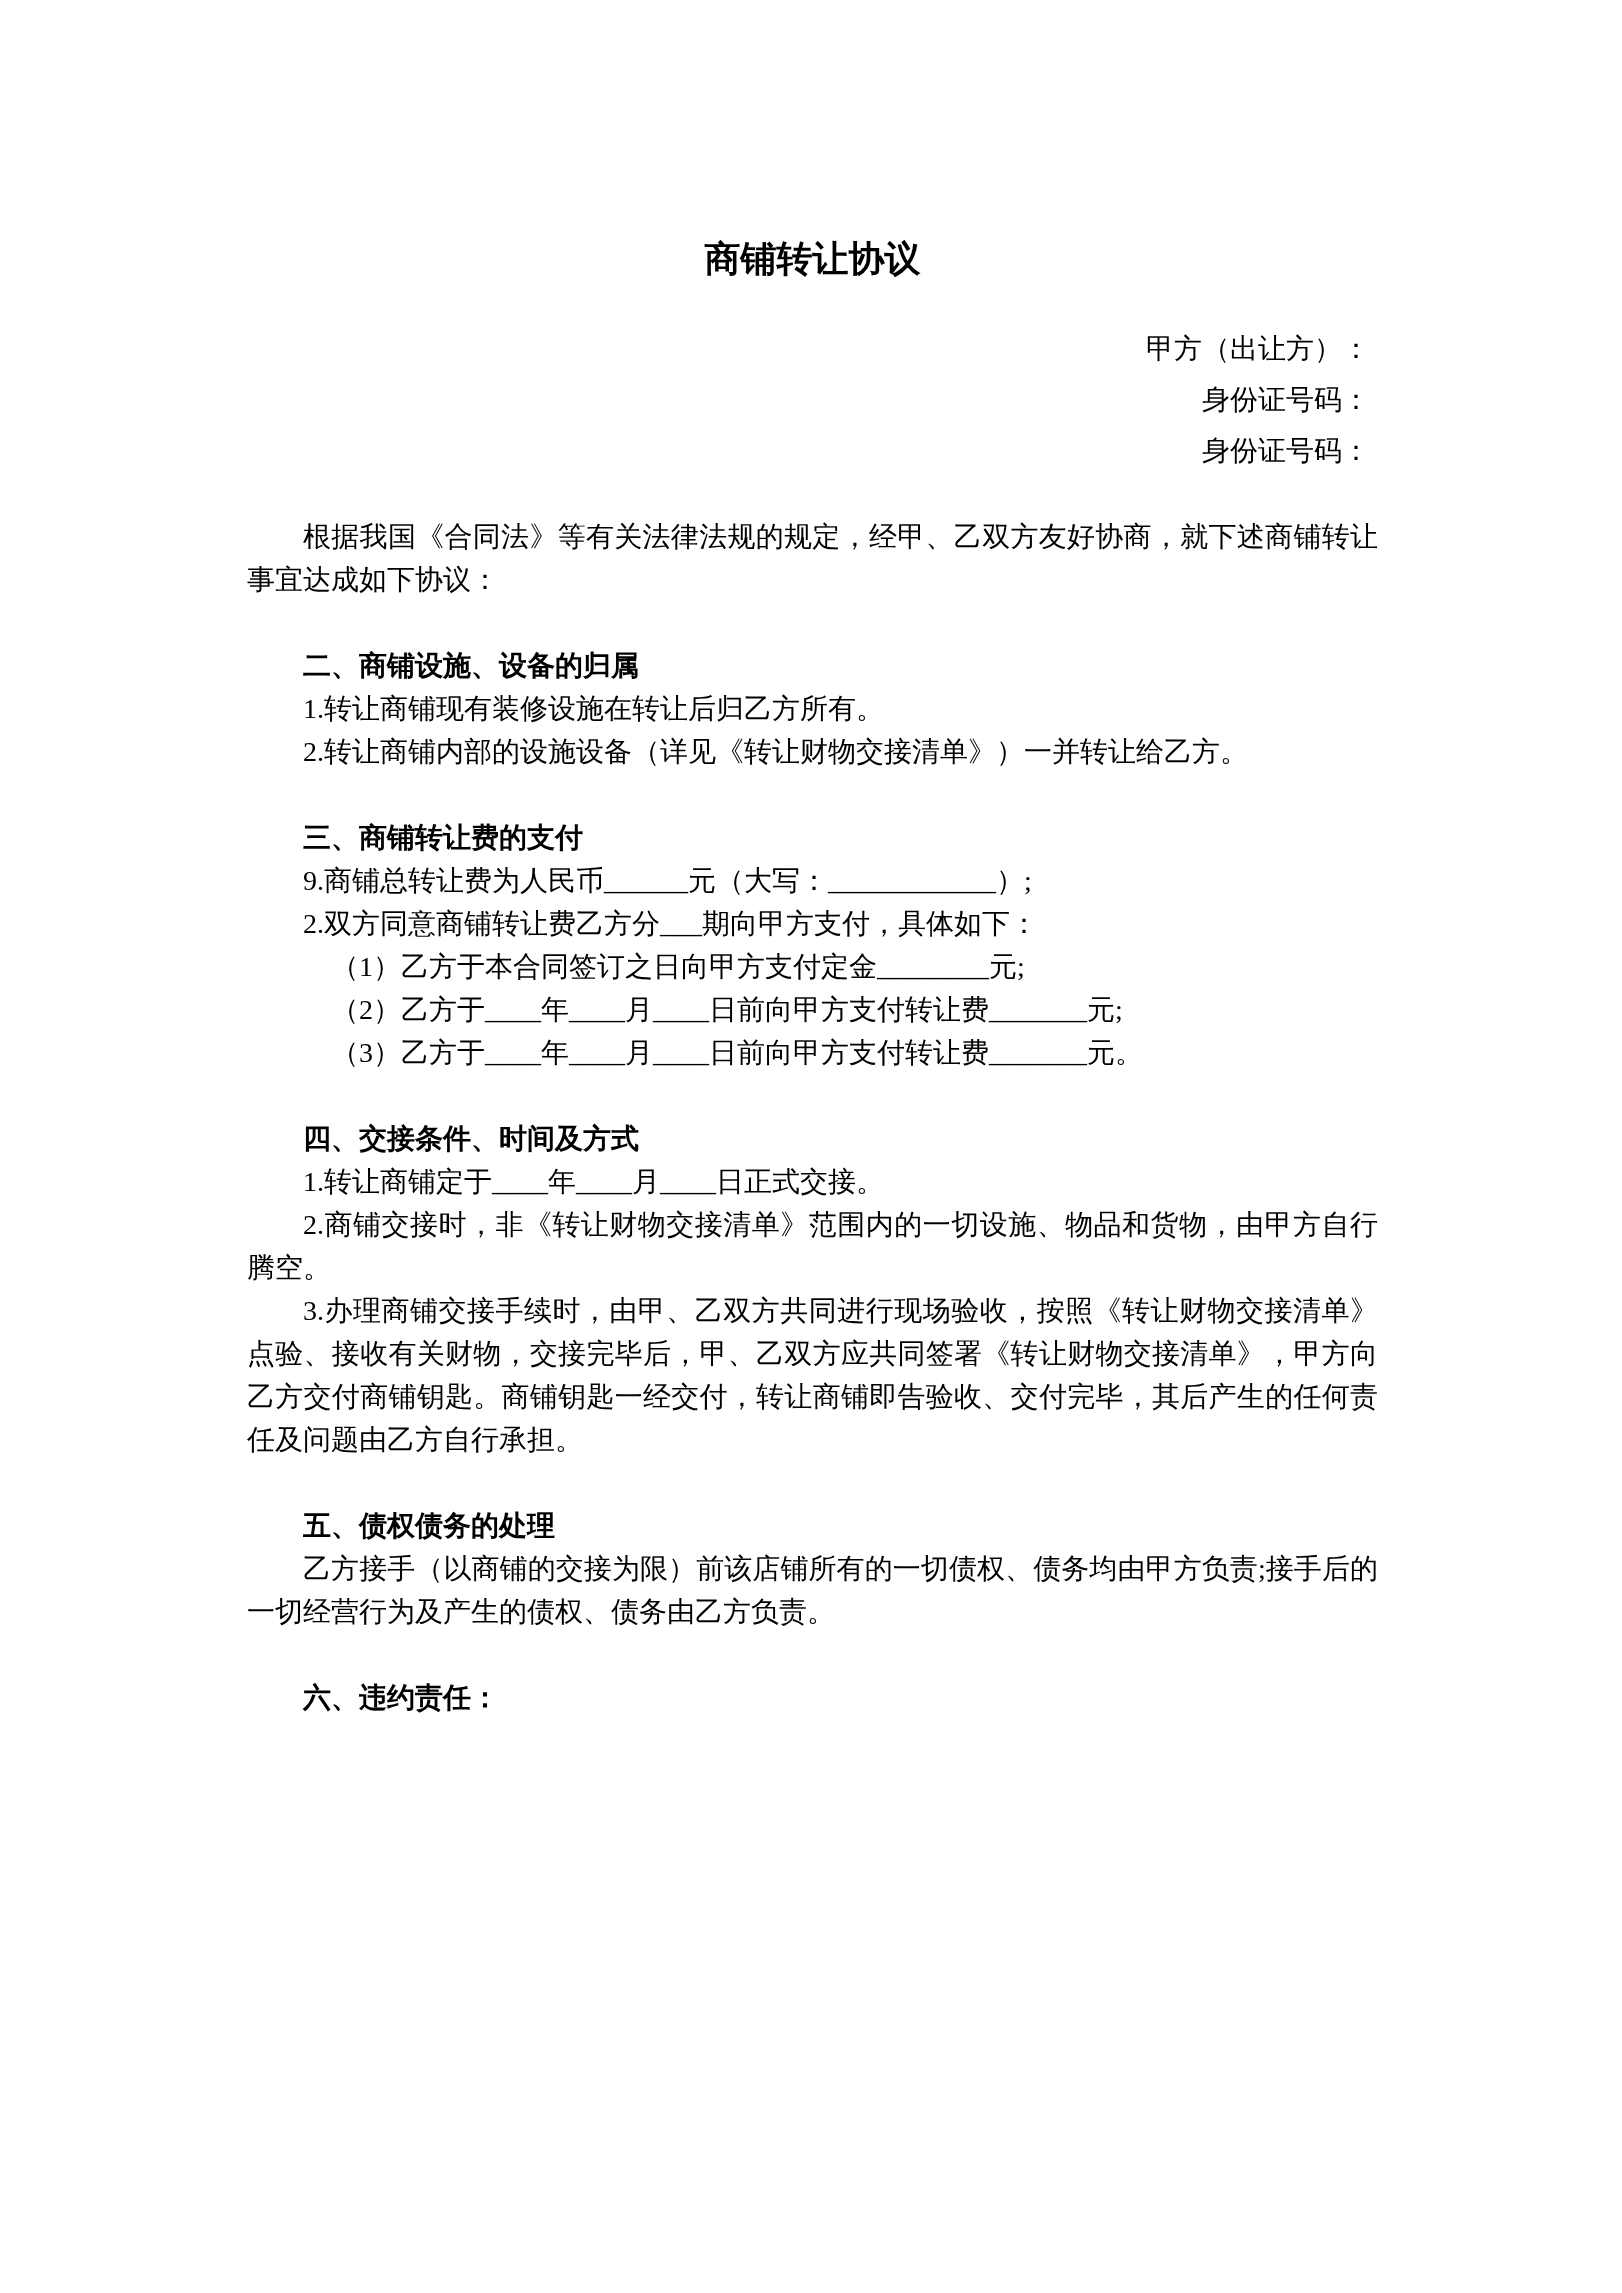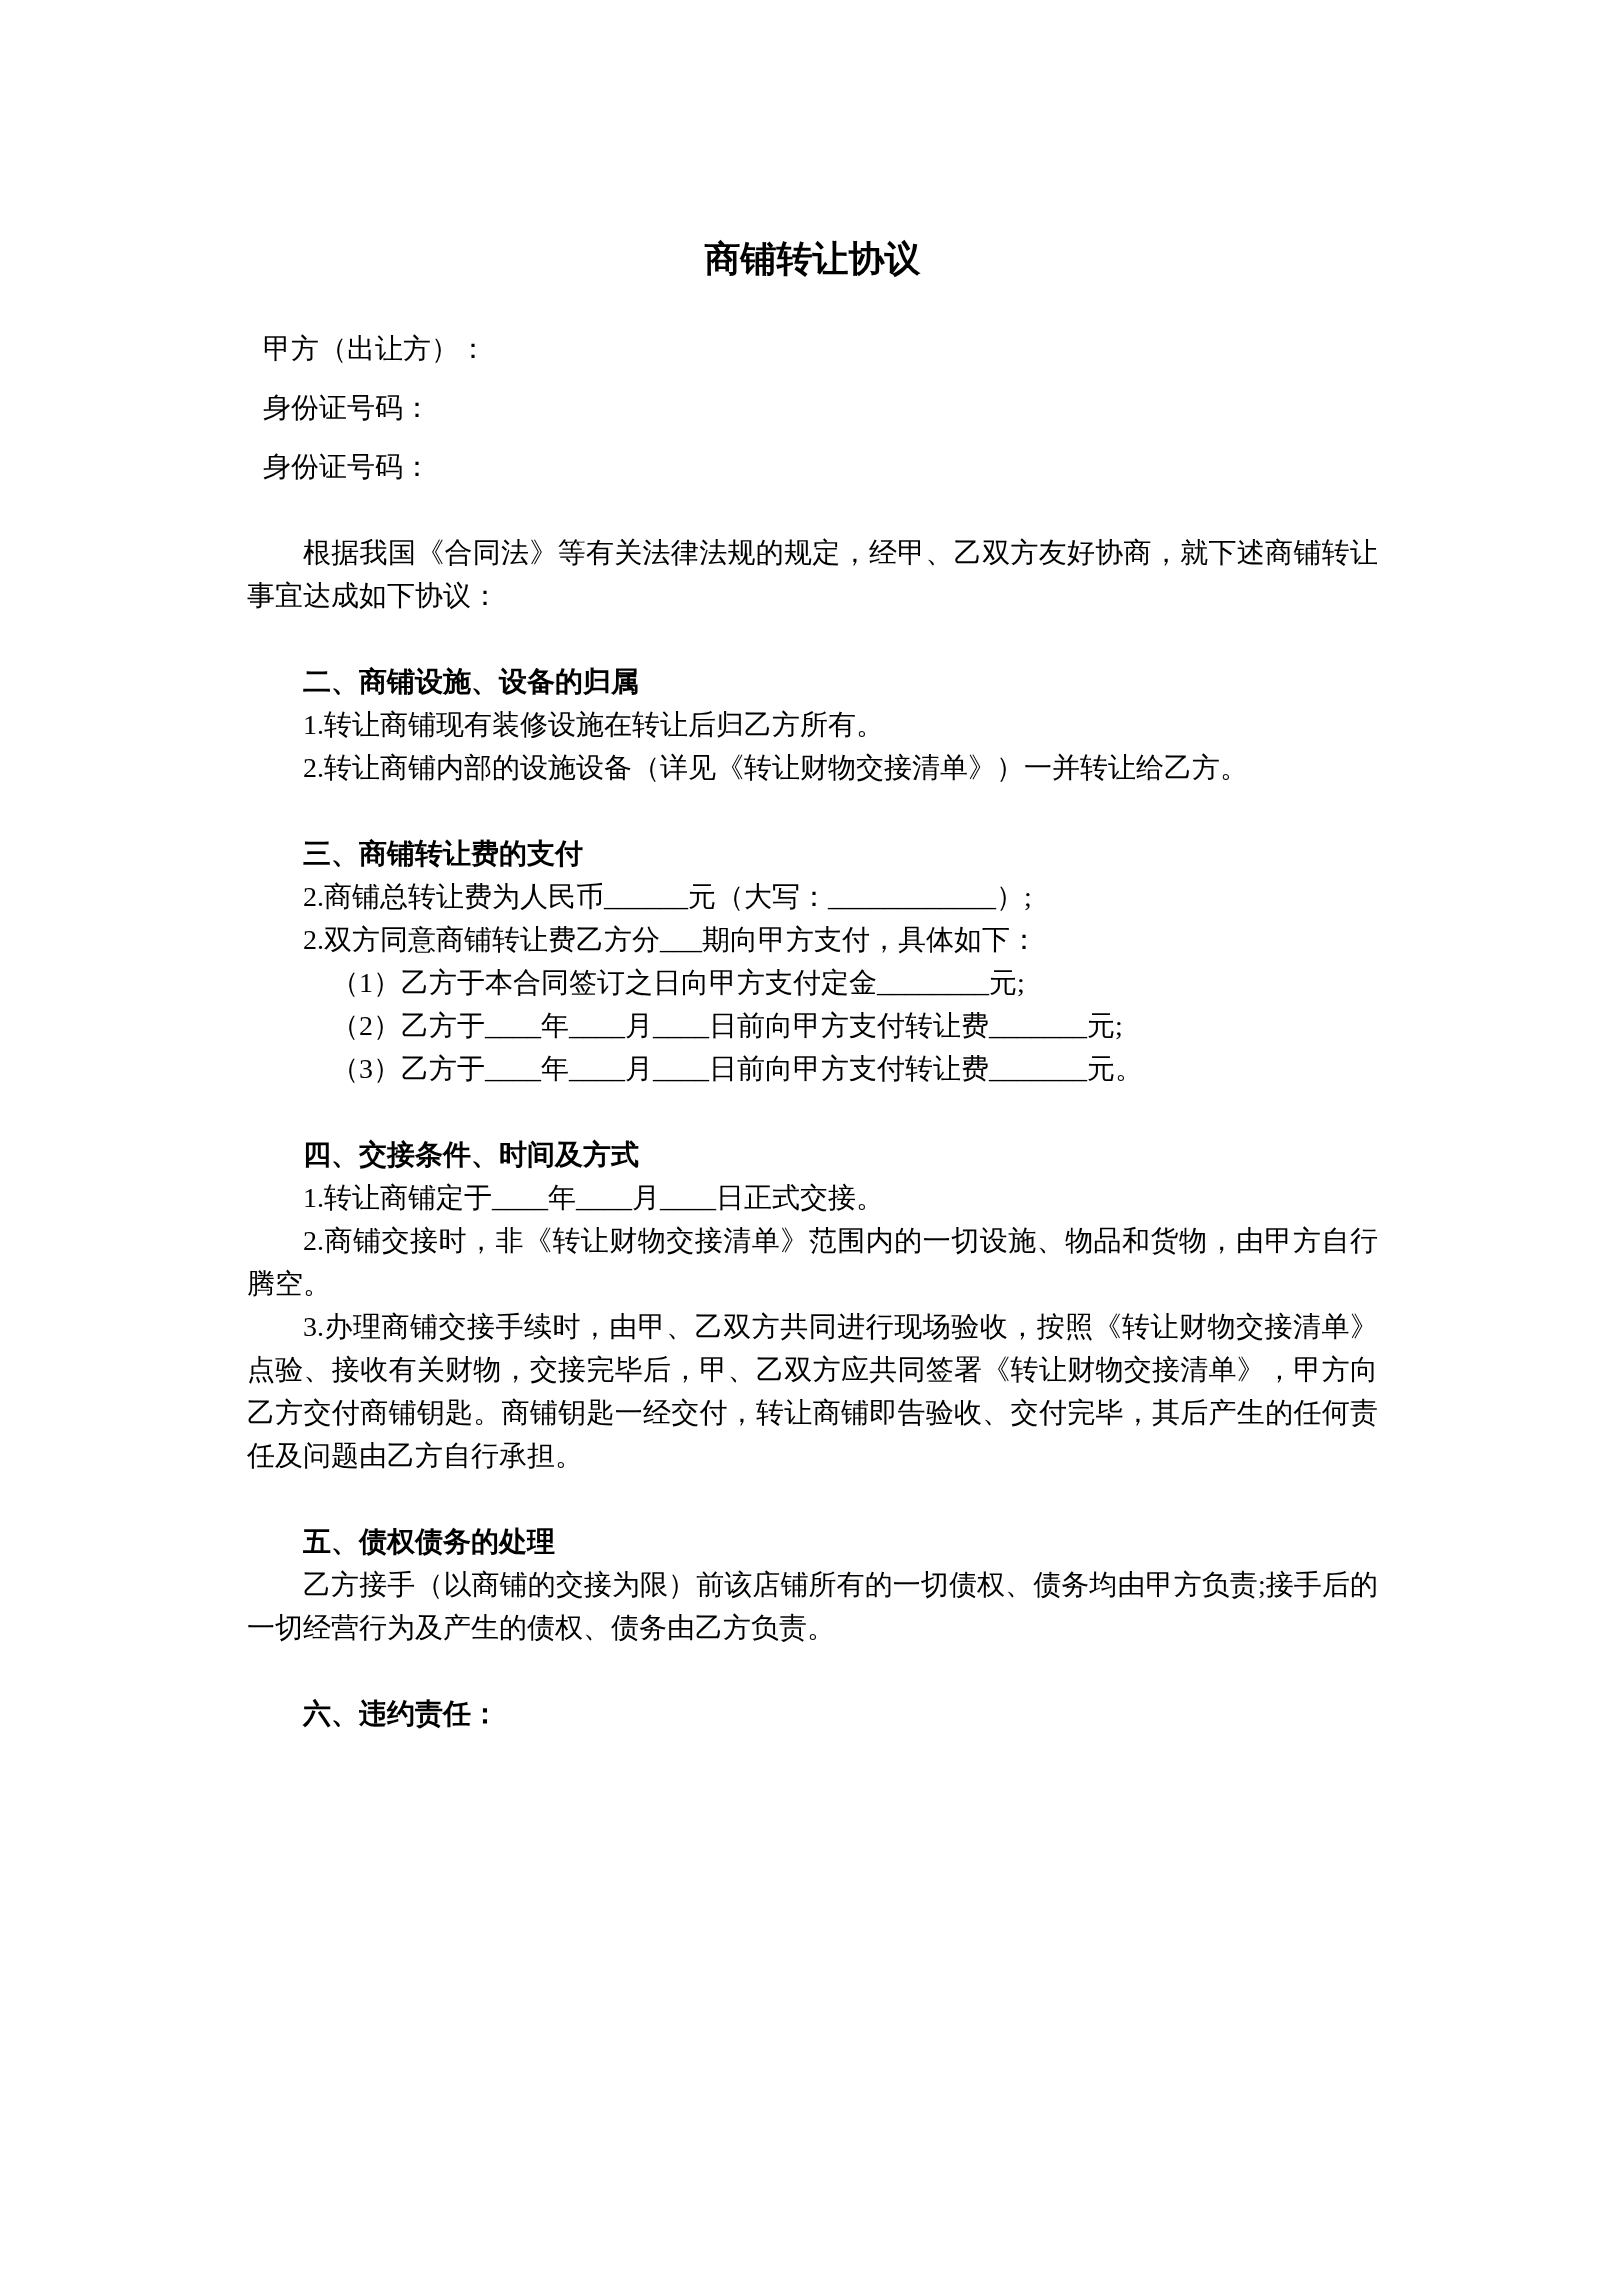--- a/index.html
+++ b/index.html
@@ -21,21 +21,22 @@
     overflow: hidden;
   }
   .doc-title {
     margin: 0 0 40px 0;
     font-size: 36px;
     line-height: 55px;
     font-weight: bold;
     text-align: center;
   }
   .line {
-    margin: 16px;
+    margin: 8px;
+    text-align: right;
   }
   .para {
     margin: 0;
     text-indent: 2em;
     text-align: justify;
   }
   .subpara {
     margin: 0;
     text-indent: 3em;
     text-align: justify;
@@ -67,21 +68,21 @@
 
 
   <section>
     <h2 class="heading gap">二、商铺设施、设备的归属</h2>
     <p class="para">1.转让商铺现有装修设施在转让后归乙方所有。</p>
     <p class="para">2.转让商铺内部的设施设备（详见《转让财物交接清单》）一并转让给乙方。</p>
   </section>
 
   <section>
     <h2 class="heading gap">三、商铺转让费的支付</h2>
-    <p class="para">2.商铺总转让费为人民币______元（大写：____________）;</p>
+    <p class="para">9.商铺总转让费为人民币______元（大写：____________）;</p>
     <p class="para">2.双方同意商铺转让费乙方分___期向甲方支付，具体如下：</p>
     <p class="subpara">（1）乙方于本合同签订之日向甲方支付定金________元;</p>
     <p class="subpara">（2）乙方于____年____月____日前向甲方支付转让费_______元;</p>
     <p class="subpara">（3）乙方于____年____月____日前向甲方支付转让费_______元。</p>
   </section>
 
   <section>
     <h2 class="heading gap">四、交接条件、时间及方式</h2>
     <p class="para">1.转让商铺定于____年____月____日正式交接。</p>
     <p class="para">2.商铺交接时，非《转让财物交接清单》范围内的一切设施、物品和货物，由甲方自行腾空。</p>

